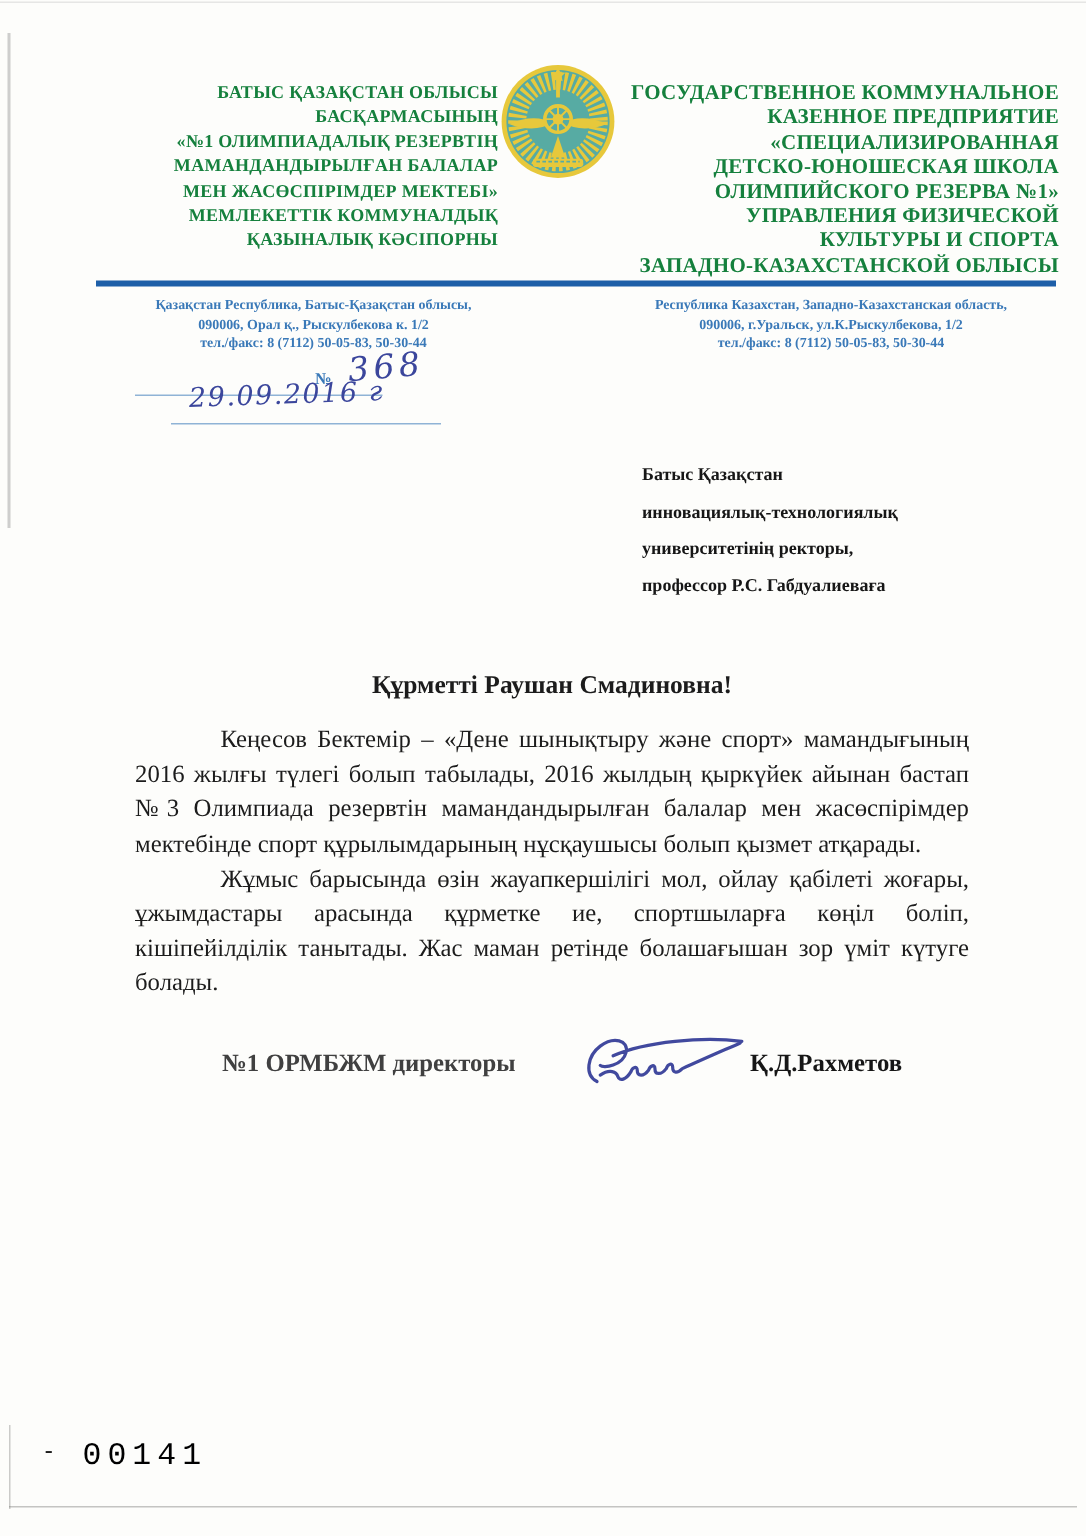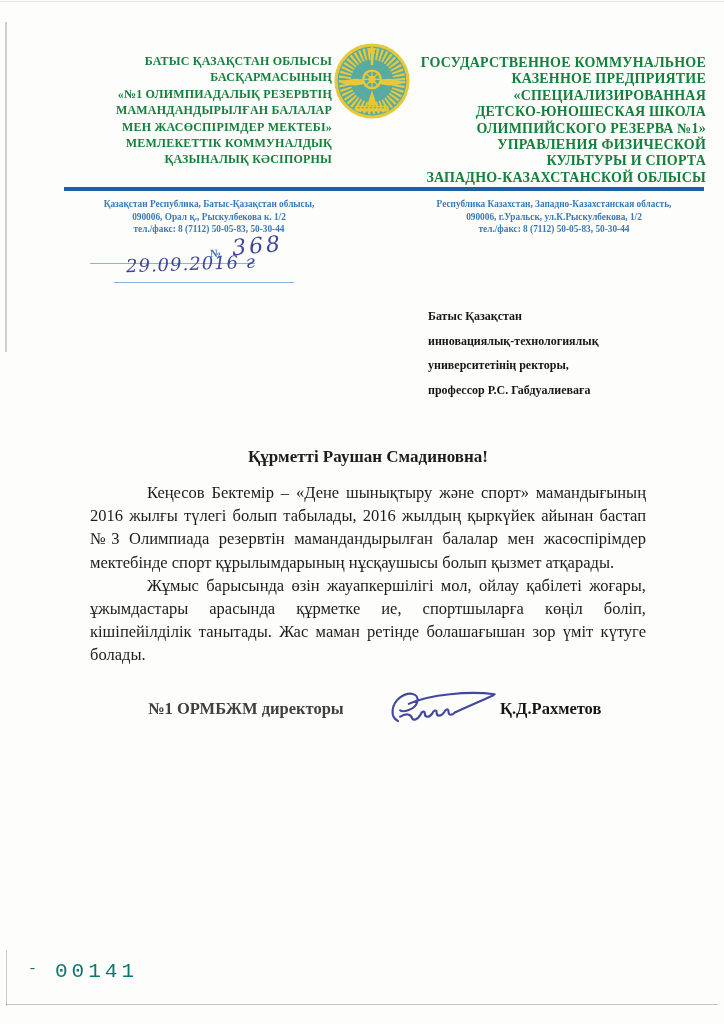--- a/index.html
+++ b/index.html
@@ -60,21 +60,21 @@
   }
   .body-text p{margin:0;text-indent:57px;}
   
   .sign-title{position:absolute;left:148px;top:699px;font-weight:bold;font-size:16.5px;color:#404040;}
   .sign-scrawl{position:absolute;left:383px;top:684px;width:118px;height:44px;}
   .sign-name{position:absolute;left:500px;top:699px;font-weight:bold;font-size:16.5px;color:#161616;}
   
   .footer-number{
     position:absolute;left:28px;top:960px;
     font-family:"Liberation Mono", monospace;
-    font-size:21px;color:#0f766e;letter-spacing:4px;
+    font-size:21px;color:#000000;letter-spacing:4px;
   }
   .footer-number .dash{margin-right:14px;font-size:15px;vertical-align:4px;}
   
   .scan-left{position:absolute;left:5px;top:22px;width:2px;height:330px;background:rgba(110,110,110,.32);}
   .scan-left2{position:absolute;left:6px;top:950px;width:1px;height:56px;background:rgba(110,110,110,.35);}
   .scan-bottom{position:absolute;left:6px;top:1004px;width:712px;height:1px;background:rgba(110,110,110,.4);}
   .scan-top{position:absolute;left:0;top:1px;width:724px;height:1px;background:rgba(150,150,150,.22);}
 </style>
 </head>
 <body>

